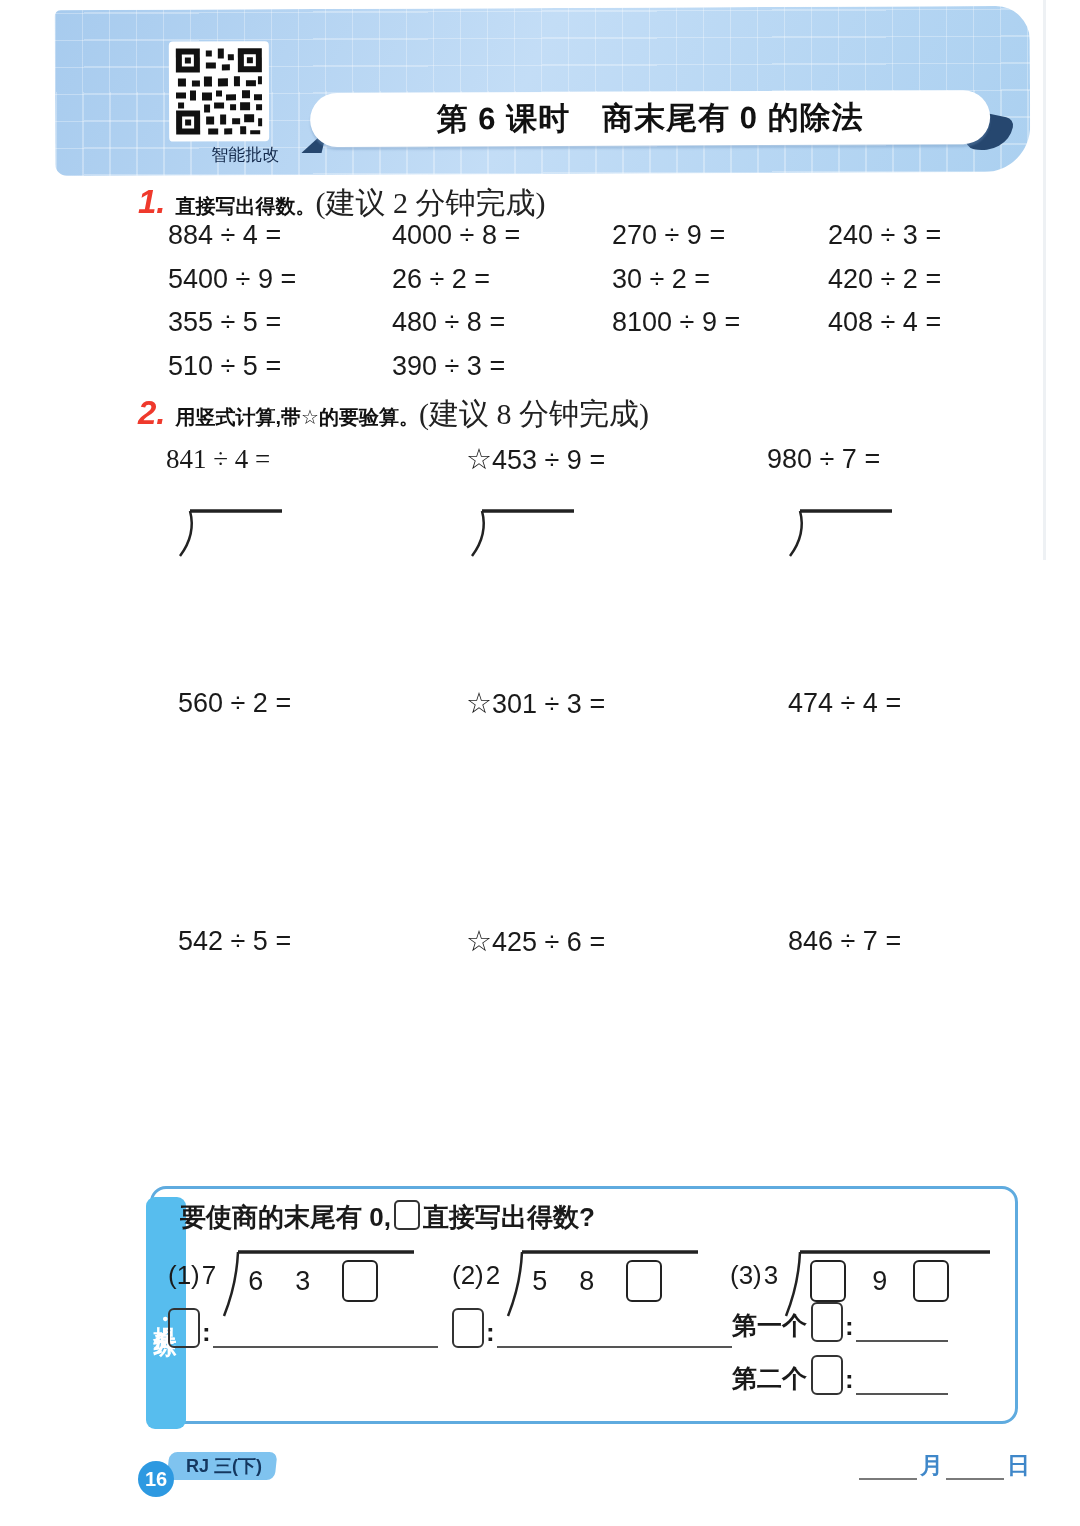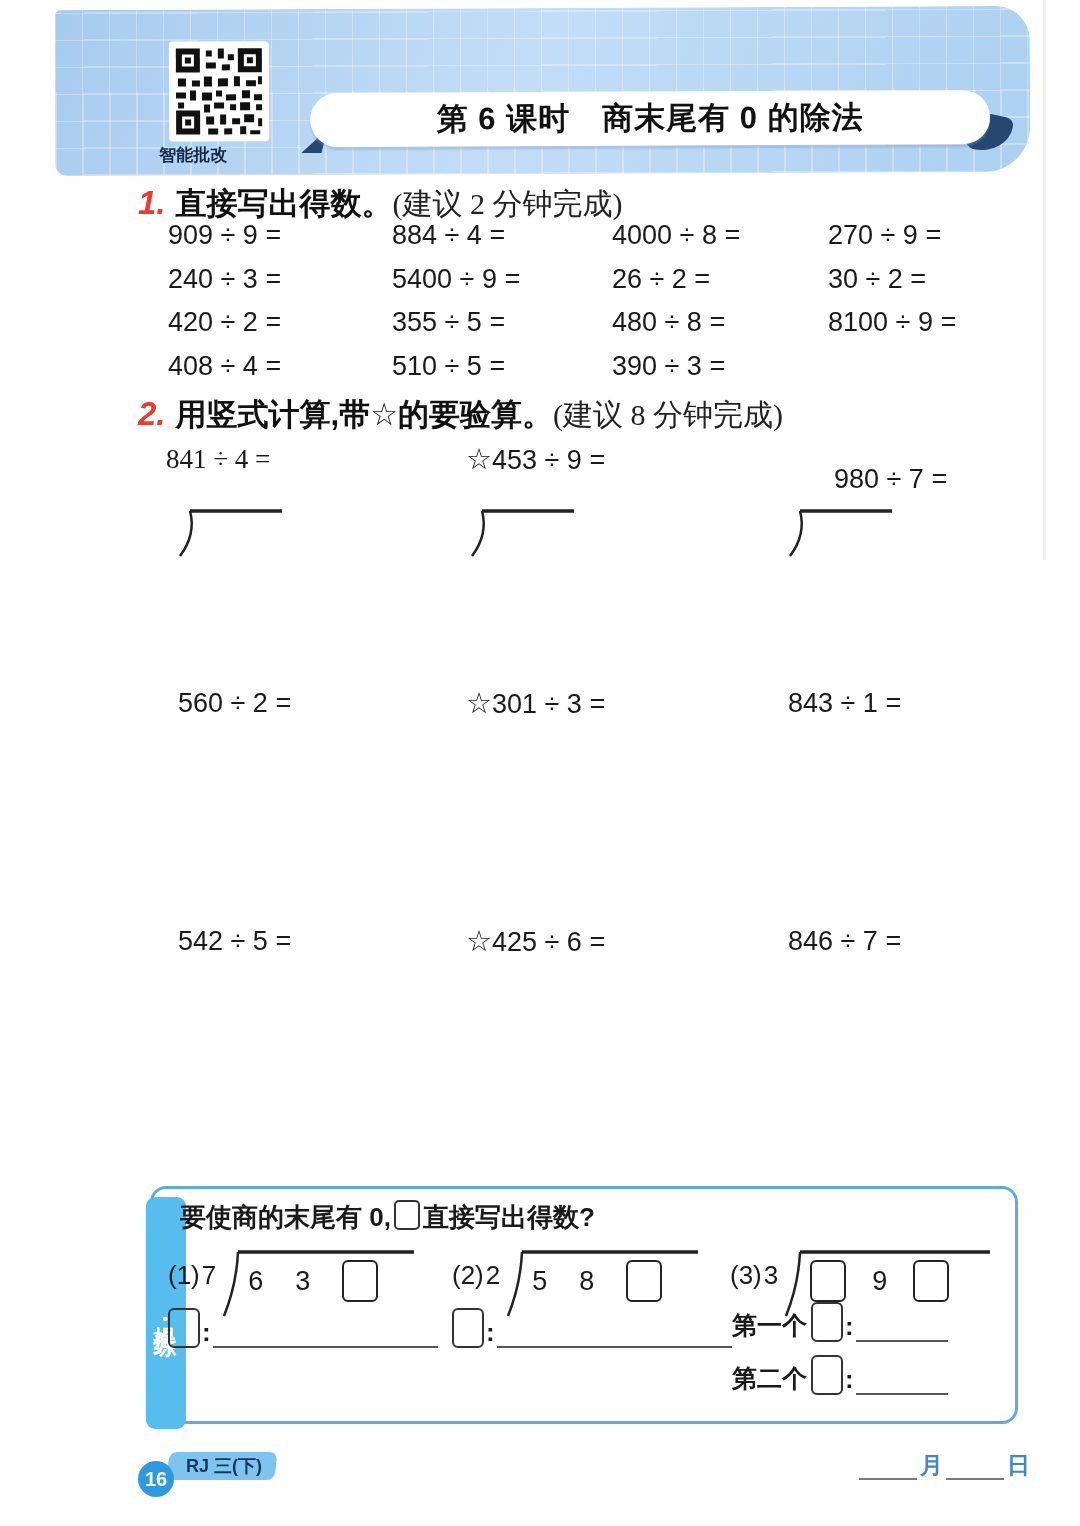--- a/index.html
+++ b/index.html
@@ -13,35 +13,35 @@
   .blue-header{position:absolute;left:55px;top:8px;width:975px;height:166px;
     border-radius:6px 34px 46px 12px;
     background:
       repeating-linear-gradient(0deg, rgba(255,255,255,.30) 0 1.5px, transparent 1.5px 27px),
       repeating-linear-gradient(90deg, rgba(255,255,255,.30) 0 1.5px, transparent 1.5px 27px),
       linear-gradient(115deg,#a7cbee 0%,#c3ddf6 48%,#abd0f0 100%);
     transform:rotate(-0.25deg);}
   .qr-box{position:absolute;left:114px;top:32px;width:100px;height:100px;background:#fff;
     border-radius:4px;display:flex;align-items:center;justify-content:center;}
   .qr-box svg{width:90px;height:90px;}
-  .qr-label{position:absolute;left:104px;top:134px;width:120px;text-align:left;
-    font-size:17px;font-weight:bold;color:#12284a;}
+  .qr-label{position:absolute;left:104px;top:134px;width:120px;text-align:right;
+    font-size:17px;font-weight:normal;color:#12284a;}
   .title-banner{position:absolute;left:255px;top:84px;width:680px;height:54px;background:#ffffff;
     border-radius:28px;box-shadow:0 3px 2px rgba(110,145,190,.35);
     display:flex;align-items:center;justify-content:center;z-index:2;}
   .title-banner .t{font-size:31px;font-weight:bold;letter-spacing:1px;color:#111;}
   .swoosh-left{position:absolute;left:246px;top:118px;width:26px;height:26px;background:#26476f;
     clip-path:polygon(0 100%,100% 10%,78% 100%);z-index:1;}
   .swoosh-right{position:absolute;left:912px;top:108px;width:44px;height:38px;background:#26476f;
     border-radius:0 10px 90% 12px;transform:rotate(12deg);z-index:1;}
 
   
   .sec-head{position:absolute;left:138px;display:flex;align-items:baseline;}
   .sec-num{color:#ef392c;font-weight:bold;font-size:33px;margin-right:10px;font-style:italic;}
-  .sec-title{font-size:31px;font-weight:bold;color:#111;}
+  .sec-title{font-size:20px;font-weight:bold;color:#111;}
   .sec-hint{font-size:30px;font-weight:400;font-family:"Liberation Serif","DejaVu Serif",serif;color:#222;}
 
   
   .grid1{position:absolute;left:168px;top:214px;width:870px;display:grid;
     grid-template-columns:224px 220px 216px 190px;grid-auto-rows:43.5px;align-items:center;}
   .grid1 .prob{font-size:27px;white-space:nowrap;}
 
   
   .s2row{position:absolute;left:0;width:1080px;height:40px;}
   .s2cell{position:absolute;font-size:27px;white-space:nowrap;}
@@ -148,21 +148,20 @@
   </div>
 </div>
 
 <div class="sec-head" style="top:183px;">
   <span class="sec-num">1.</span>
   <span class="sec-title">直接写出得数。</span>
   <span class="sec-hint">(建议 2 分钟完成)</span>
 </div>
 
 <div class="grid1">
-  <span class="prob">909 ÷ 9 =</span>
   <span class="prob">884 ÷ 4 =</span>
   <span class="prob">4000 ÷ 8 =</span>
   <span class="prob">270 ÷ 9 =</span>
   <span class="prob">240 ÷ 3 =</span>
   <span class="prob">5400 ÷ 9 =</span>
   <span class="prob">26 ÷ 2 =</span>
   <span class="prob">30 ÷ 2 =</span>
   <span class="prob">420 ÷ 2 =</span>
   <span class="prob">355 ÷ 5 =</span>
   <span class="prob">480 ÷ 8 =</span>
@@ -174,40 +173,40 @@
 
 <div class="sec-head" style="top:394px;">
   <span class="sec-num">2.</span>
   <span class="sec-title">用竖式计算,带☆的要验算。</span>
   <span class="sec-hint">(建议 8 分钟完成)</span>
 </div>
 
 <div class="s2row" style="top:442px;">
   <span class="s2cell" style="left:166px;font-family:Liberation Serif, serif;"><span class="star"></span><span>841 ÷ 4 =</span></span>
   <span class="s2cell" style="left:466px;"><span class="star">☆</span><span>453 ÷ 9 =</span></span>
-  <span class="s2cell" style="left:834px;margin-top:20px;"><span class="star"></span><span>980 ÷ 7 =</span></span>
+  <span class="s2cell" style="left:767px;"><span class="star"></span><span>980 ÷ 7 =</span></span>
 </div>
 
 <svg class="ldb" style="left:176px;top:506px;" width="112" height="54">
   <path d="M14,5 H106" stroke="#222" stroke-width="3.5" fill="none"></path>
   <path d="M14,5 C18,20 16,34 4,50" stroke="#222" stroke-width="2.5" fill="none"></path>
 </svg>
 <svg class="ldb" style="left:468px;top:506px;" width="112" height="54">
   <path d="M14,5 H106" stroke="#222" stroke-width="3.5" fill="none"></path>
   <path d="M14,5 C18,20 16,34 4,50" stroke="#222" stroke-width="2.5" fill="none"></path>
 </svg>
 <svg class="ldb" style="left:786px;top:506px;" width="112" height="54">
   <path d="M14,5 H106" stroke="#222" stroke-width="3.5" fill="none"></path>
   <path d="M14,5 C18,20 16,34 4,50" stroke="#222" stroke-width="2.5" fill="none"></path>
 </svg>
 
 <div class="s2row" style="top:686px;">
   <span class="s2cell" style="left:178px;"><span class="star"></span><span>560 ÷ 2 =</span></span>
   <span class="s2cell" style="left:466px;"><span class="star">☆</span><span>301 ÷ 3 =</span></span>
-  <span class="s2cell" style="left:788px;"><span class="star"></span><span>843 ÷ 1 =</span></span>
+  <span class="s2cell" style="left:788px;"><span class="star"></span><span>474 ÷ 4 =</span></span>
 </div>
 
 <div class="s2row" style="top:924px;">
   <span class="s2cell" style="left:178px;"><span class="star"></span><span>542 ÷ 5 =</span></span>
   <span class="s2cell" style="left:466px;"><span class="star">☆</span><span>425 ÷ 6 =</span></span>
   <span class="s2cell" style="left:788px;"><span class="star"></span><span>846 ÷ 7 =</span></span>
 </div>
 
 <div class="boost-box"></div>
 <div class="boost-tab">

